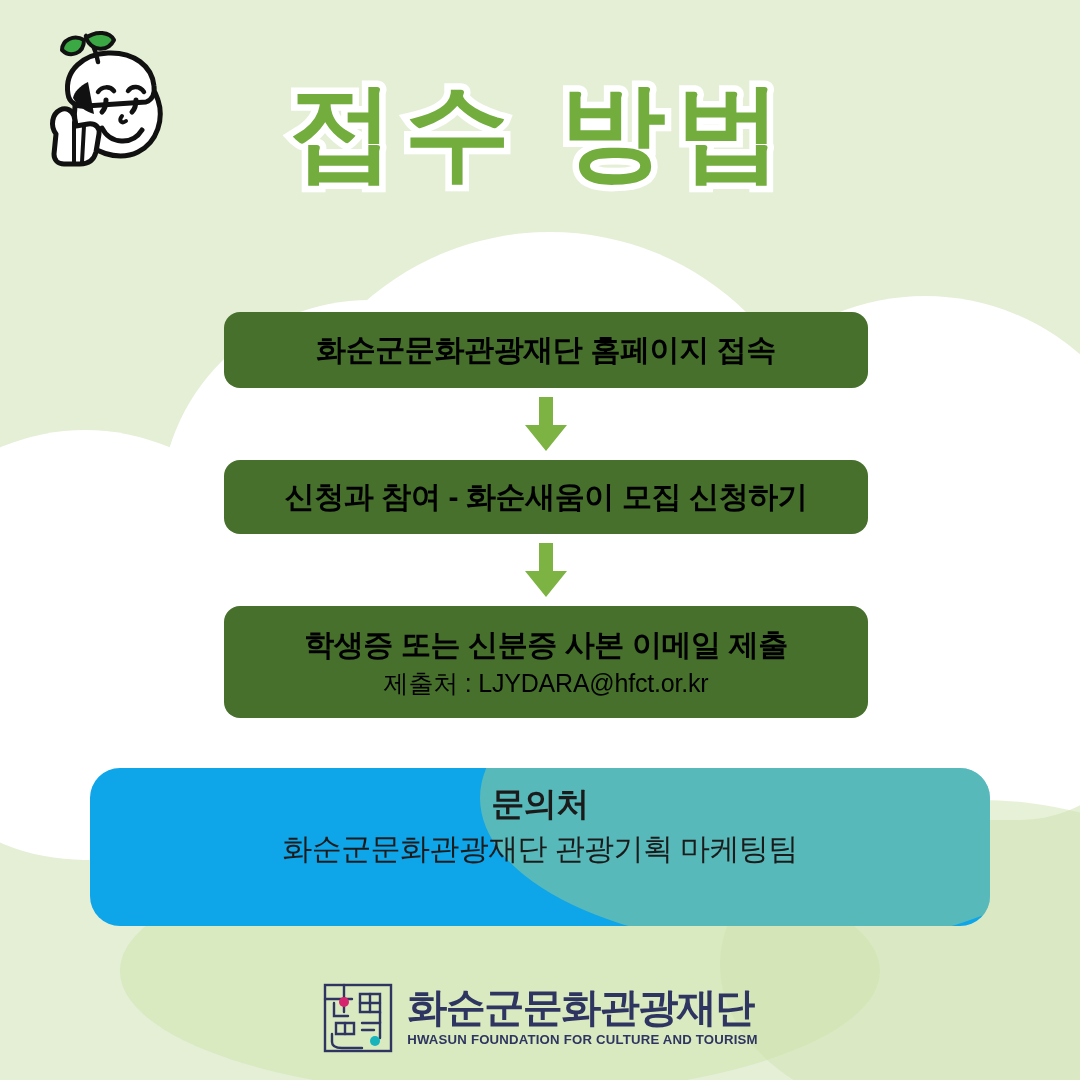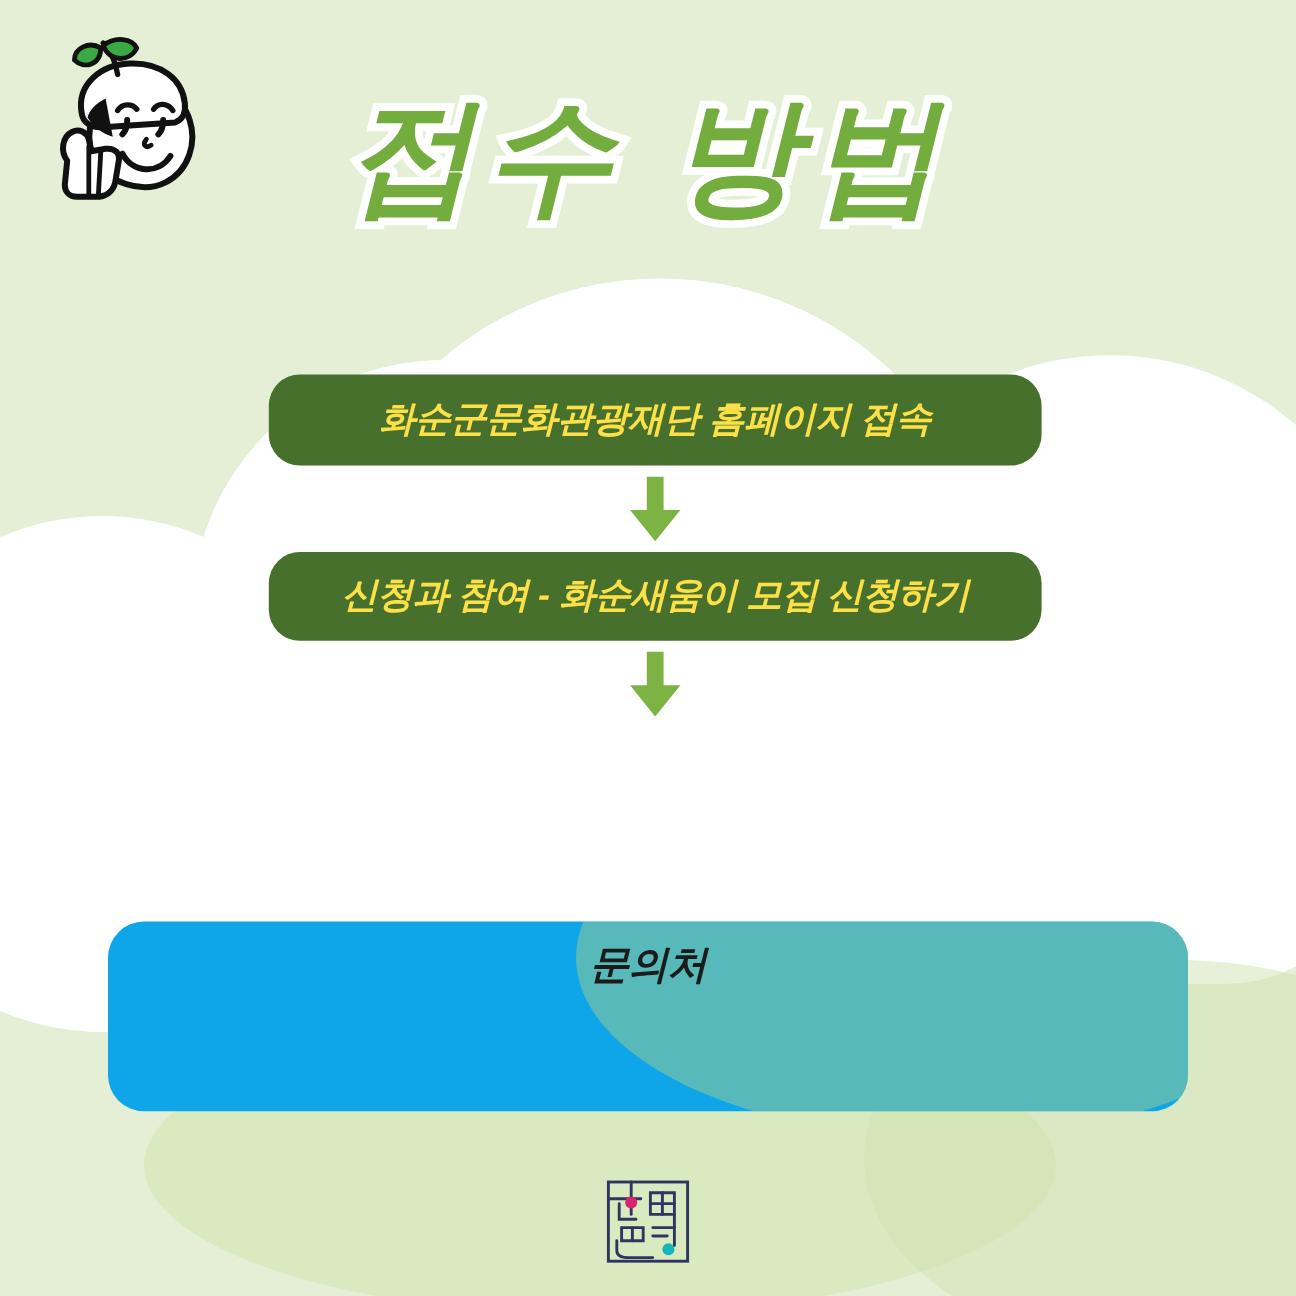--- a/index.html
+++ b/index.html
@@ -11,21 +11,20 @@
   body {
     font-family: "Liberation Sans", "DejaVu Sans", sans-serif;
   }
 
   #poster {
     position: relative;
     width: 1080px;
     height: 1080px;
     overflow: hidden;
     background: #e4efd6;
-    font-style: italic;
   }
 
   
   .bg-layer {
     position: absolute;
     inset: 0;
     overflow: hidden;
     pointer-events: none;
   }
   .cloud-blob {
@@ -74,22 +73,22 @@
 
   
   .steps {
     position: absolute;
     left: 224px;
     width: 644px;
     top: 312px;
   }
   .step-box {
     background: #47702c;
-    border-radius: 26px;
-    color: #fde047;
+    border-radius: 16px;
+    color: #000000;
     text-align: center;
     box-sizing: border-box;
     display: flex;
     flex-direction: column;
     align-items: center;
     justify-content: center;
   }
   .step-1 { height: 76px; }
   .step-2 { height: 74px; }
   .step-3 { height: 112px; }
@@ -270,26 +269,31 @@
     <div class="step-box step-2">
       <div class="step-title">신청과 참여 - 화순새움이 모집 신청하기</div>
     </div>
 
     <div class="arrow-row">
       <svg class="arrow-down" viewBox="0 0 46 54" aria-hidden="true">
         <polygon points="16,0 30,0 30,28 44,28 23,54 2,28 16,28" fill="#7cb342"></polygon>
       </svg>
     </div>
 
+    <div class="step-box step-3">
+      <div class="step-title">학생증 또는 신분증 사본 이메일 제출</div>
+      <div class="step-sub">제출처  : LJYDARA@hfct.or.kr</div>
+    </div>
 
   </div>
 
   <div class="contact-card">
     <div class="inner-shade"></div>
     <div class="contact-heading">문의처</div>
+    <div class="contact-team">화순군문화관광재단 관광기획 마케팅팀</div>
   </div>
 
   <div class="footer-logo">
     <svg class="logo-mark" viewBox="0 0 72 72" aria-hidden="true">
       <rect x="3" y="3" width="66" height="66" fill="none" stroke="#2e3560" stroke-width="2.4"></rect>
       <g fill="none" stroke="#2e3560" stroke-width="2.4" stroke-linecap="round">
         <path d="M3 17 H30"></path>
         <path d="M22 3 V30"></path>
         <path d="M12 21 V34 H26"></path>
         <path d="M38 12 H58 V30 H38 Z"></path>
@@ -298,15 +302,19 @@
         <path d="M14 41 H32 V52 H14 Z"></path>
         <path d="M23 41 V52"></path>
         <path d="M10 52 V60 C10 65 15 66 20 66 H40"></path>
         <path d="M40 41 H58 V56"></path>
         <path d="M40 48 H52"></path>
         <path d="M58 30 V41"></path>
       </g>
       <circle cx="22" cy="20" r="5" fill="#d6246e"></circle>
       <circle cx="53" cy="59" r="5" fill="#19b3bb"></circle>
     </svg>
+    <div class="logo-text">
+      <div class="logo-kr">화순군문화관광재단</div>
+      <div class="logo-en">HWASUN FOUNDATION FOR CULTURE AND TOURISM</div>
+    </div>
   </div>
 
 </div>
 
 </body></html>

